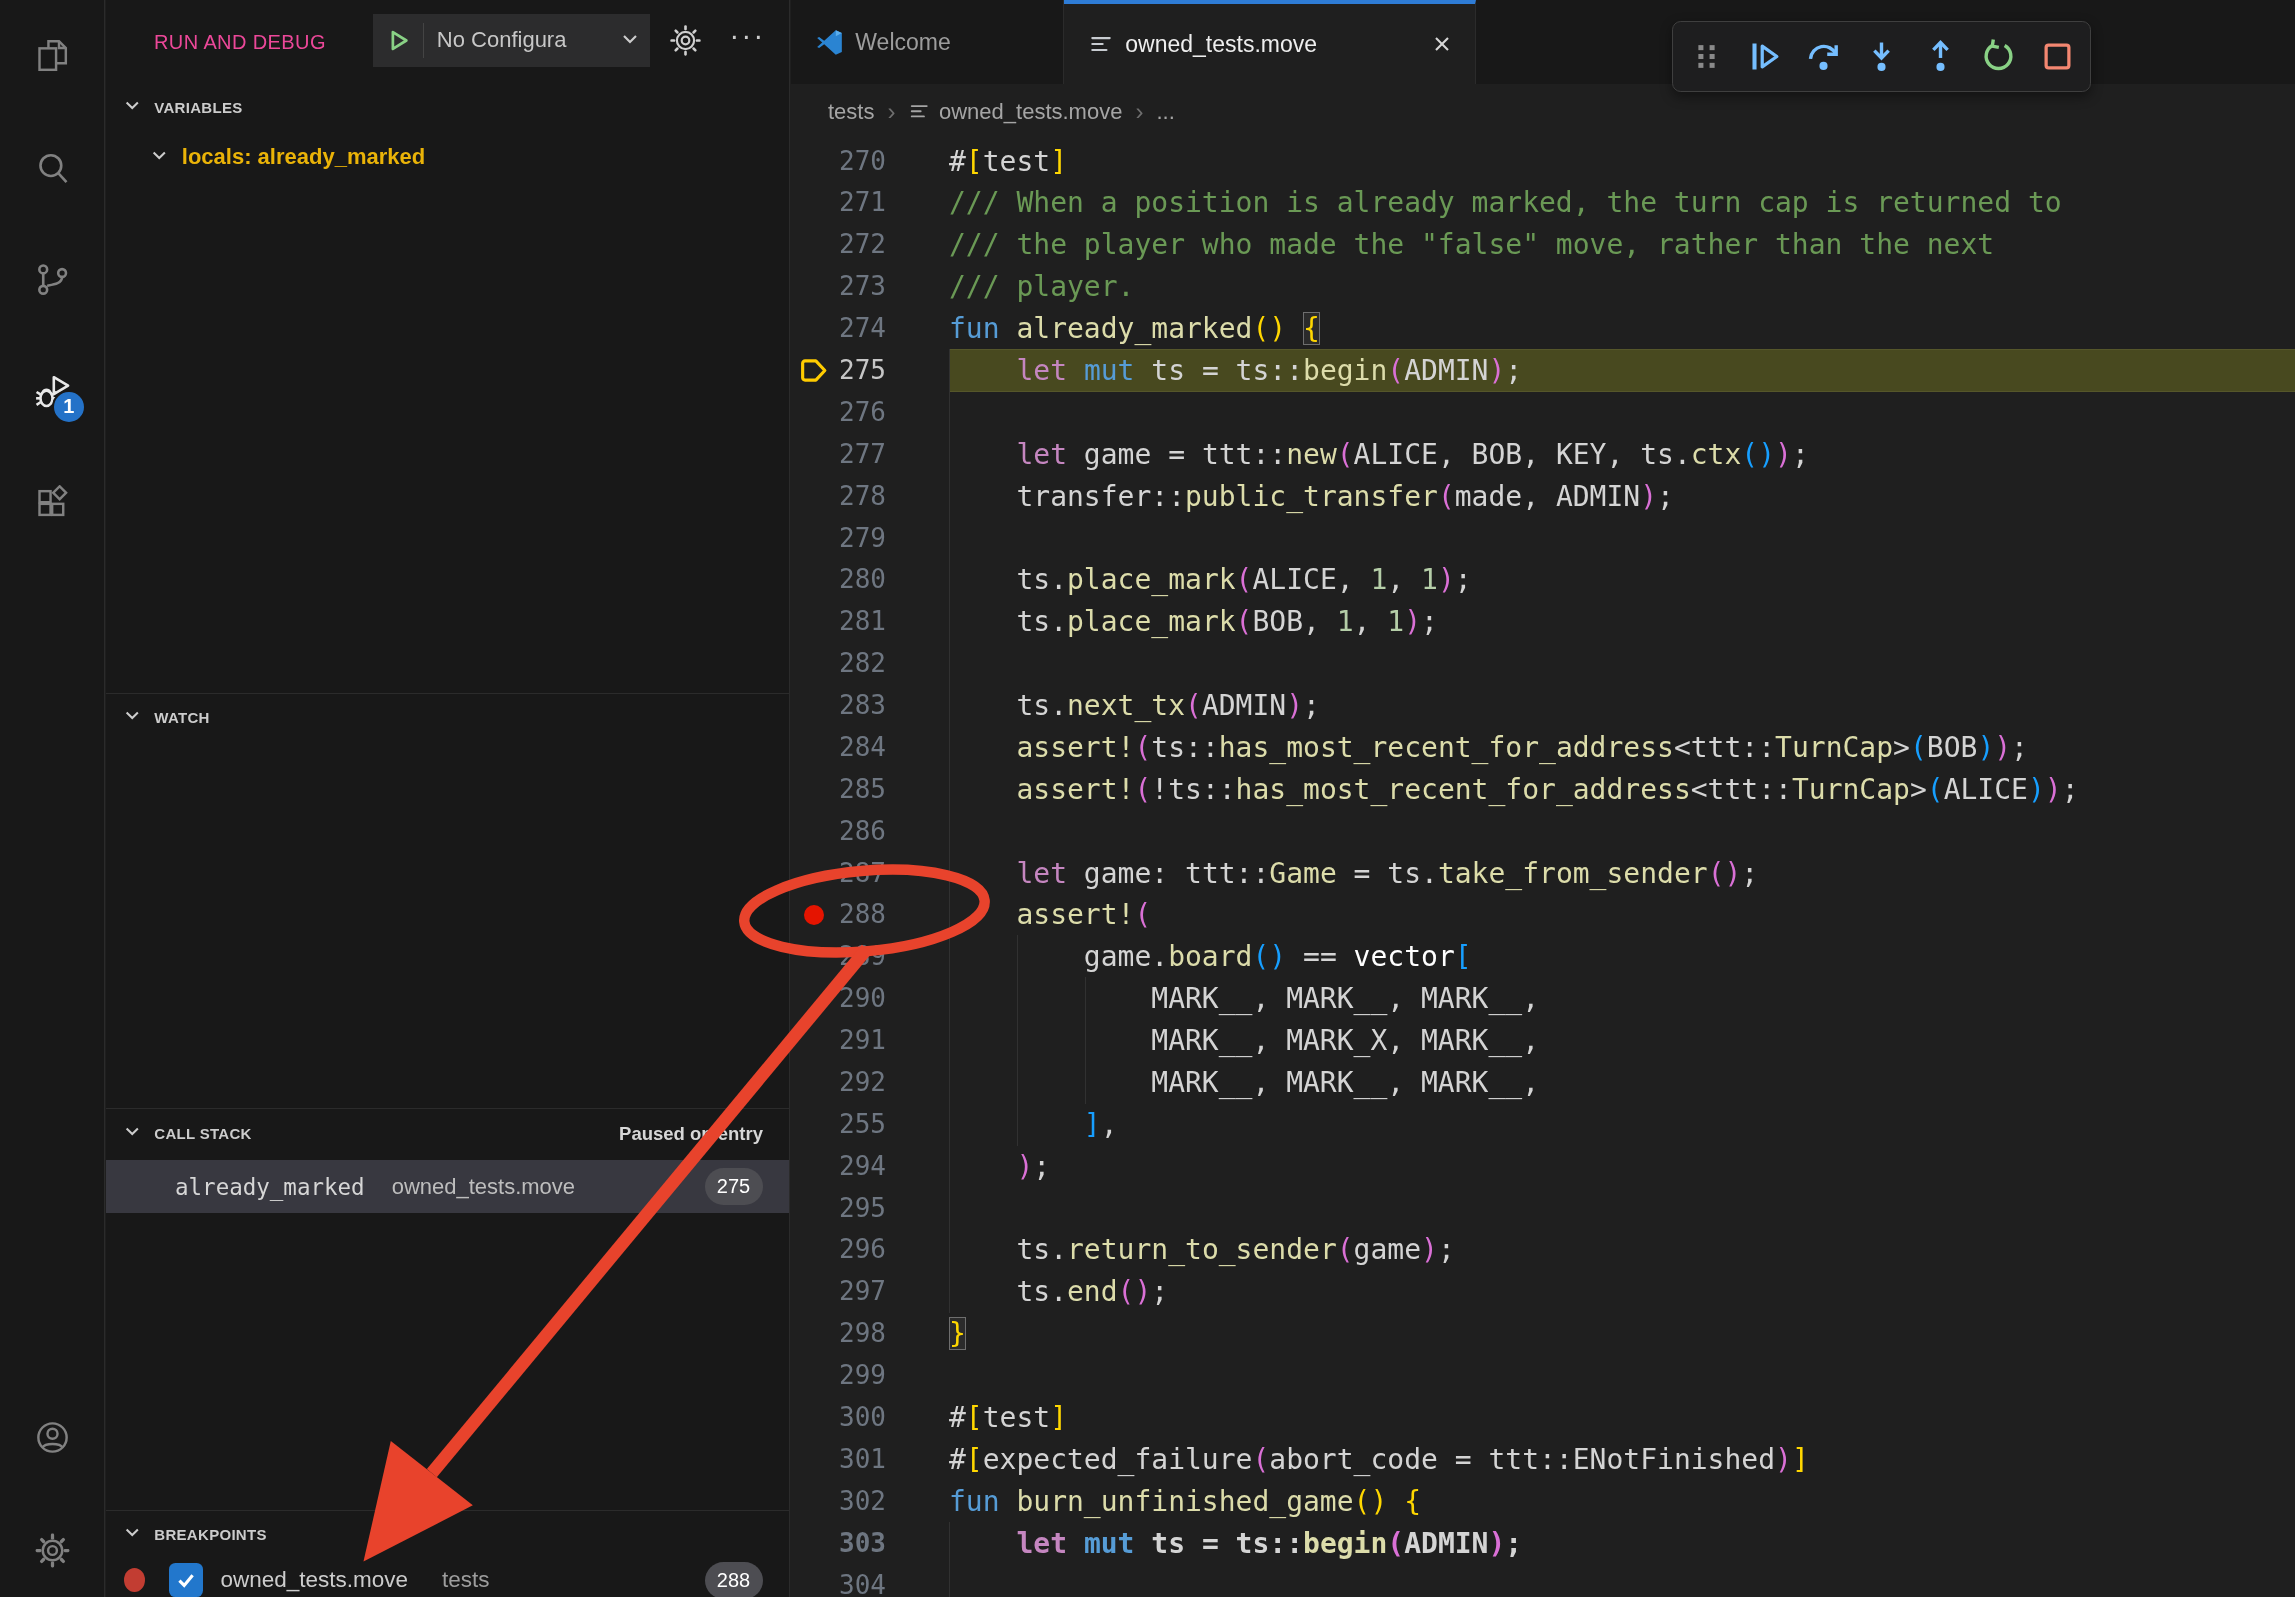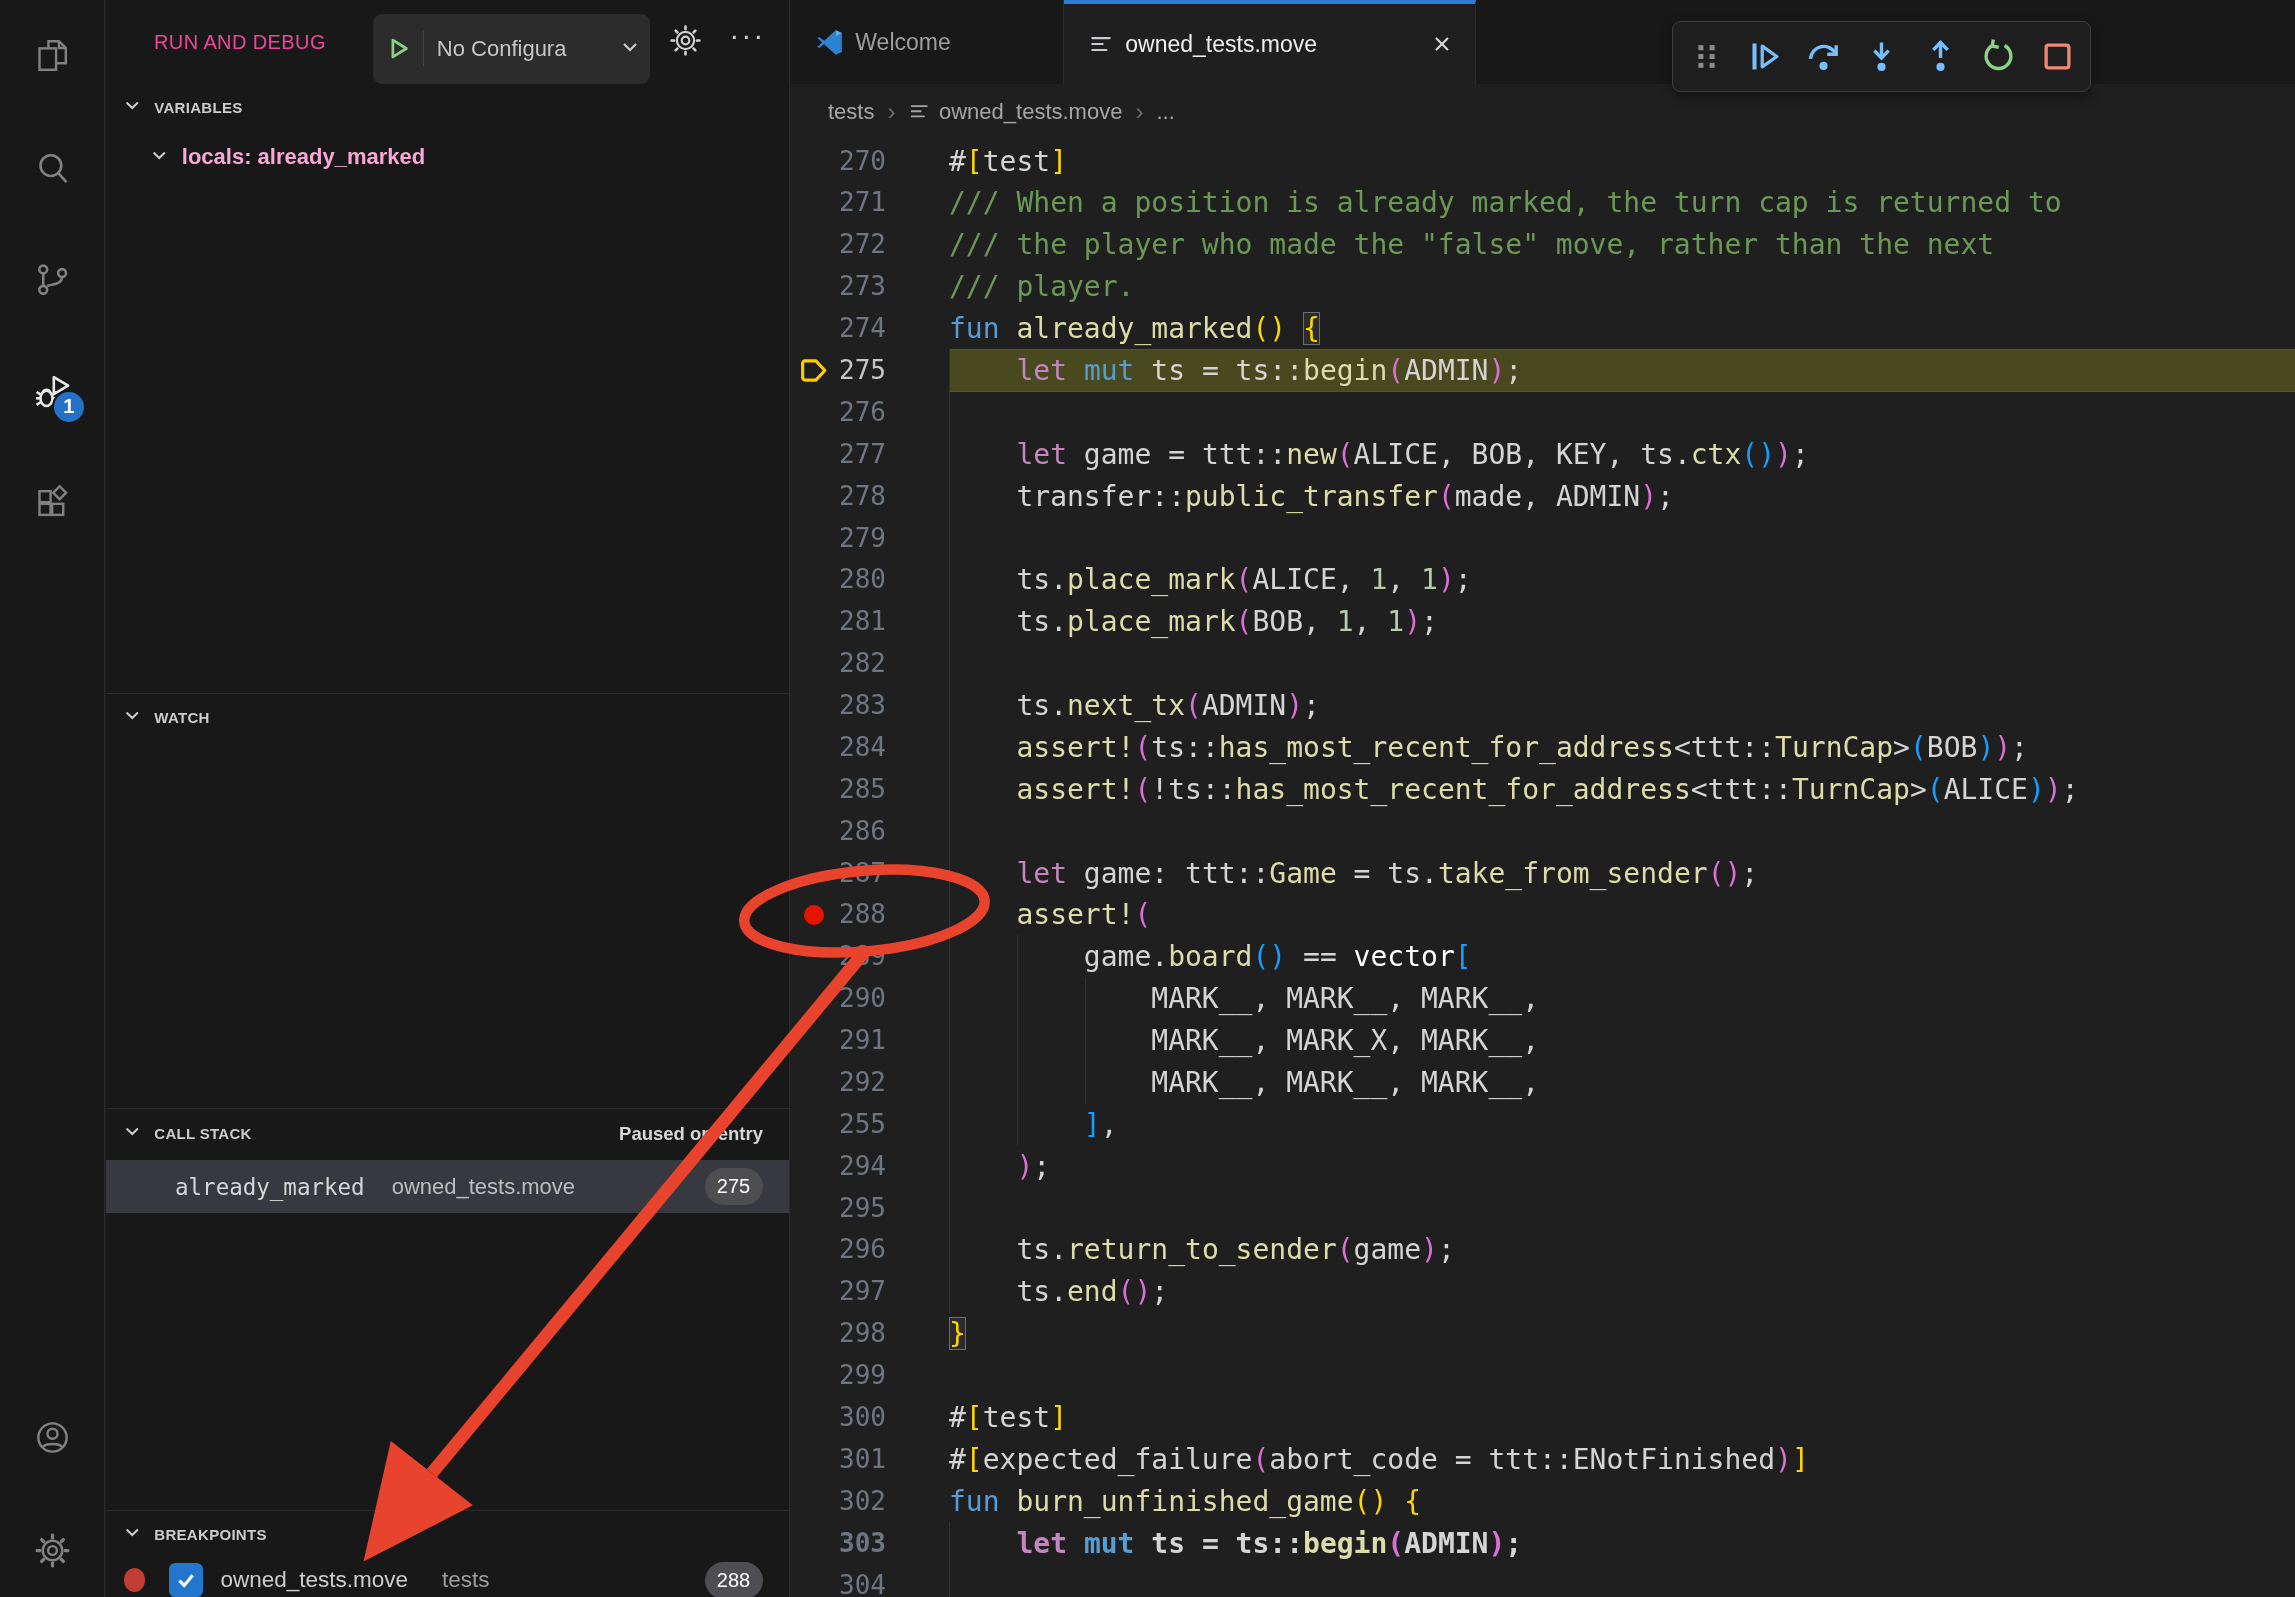--- a/index.html
+++ b/index.html
@@ -14,40 +14,40 @@
   .ab-item svg { width:39px; height:39px; }
   .ab-badge { position:absolute; right:19.3px; bottom:11.3px; width:34px; height:34px;
               background:#2472c8; border-radius:50%; color:#fff; font-size:20px; font-weight:700;
               display:flex; align-items:center; justify-content:center; border:2.4px solid #181818; }
 
   
   .sidebar { position:absolute; left:106px; top:0; width:684px; height:1597px;
              background:#181818; border-right:0.8px solid #2b2b2b; z-index:4; }
   .sb-header { position:absolute; left:0; top:0; width:100%; height:84px; }
   .sb-title { position:absolute; left:48px; top:31px; font-size:20px; color:#ec4899; letter-spacing:0.4px; }
-  .run-config { position:absolute; left:267px; top:13.7px; width:277px; height:70px;
-                background:#2c2c2d; border-radius:9px; display:flex; align-items:center; }
+  .run-config { position:absolute; left:267px; top:13.7px; width:277px; height:53px;
+                background:#2c2c2d; border-radius:0; display:flex; align-items:center; }
   .run-config .play { width:50px; display:flex; justify-content:center; align-items:center; }
   .run-config .vline { width:0.8px; height:35px; background:#444; }
   .run-config .cfg-label { flex:1; color:#c7c7c7; font-size:22px; padding-left:13px;
                            white-space:nowrap; overflow:hidden; }
   .run-config .chev { margin-right:8px; }
   .sb-gear { position:absolute; left:557px; top:17.7px; width:45px; height:45px;
              display:flex; align-items:center; justify-content:center; }
   .sb-dots { position:absolute; left:616px; top:13px; width:51px; height:48px; color:#cccccc;
              font-size:29px; letter-spacing:2.4px; text-align:center; line-height:45px; }
 
   .sb-sect-head { position:absolute; left:0; width:100%; height:40px; display:flex; align-items:center; }
   .sb-sect-head .chev { margin-left:14.5px; }
   .sb-sect-head .lbl { margin-left:11.3px; font-size:15px; font-weight:700; color:#cccccc; letter-spacing:0.3px; }
   .divider { position:absolute; left:0; width:100%; border-top:0.8px solid #2b2b2b; }
 
   .locals-row { position:absolute; left:0; top:135px; width:100%; height:43px; display:flex; align-items:center; }
   .locals-row .chev { margin-left:42px; }
-  .locals-row .lbl { margin-left:11.3px; font-size:22px; font-weight:700; color:#f9a8d4; }
+  .locals-row .lbl { margin-left:11.3px; font-size:22px; font-weight:700; color:#eab308; }
 
   .cs-status { position:absolute; right:26px; top:1123px; font-size:18.5px; font-weight:600; color:#d7d7d7; }
   .cs-frame { position:absolute; left:0; top:1160px; width:100%; height:53px; background:#383840;
               display:flex; align-items:center; }
   .cs-frame .fname { margin-left:69px; font-family:"DejaVu Sans Mono", monospace; font-size:22.5px; color:#d6d6d6; }
   .cs-frame .ffile { margin-left:27px; font-size:22px; color:#bdbdbd; }
   .badge-pill { margin-left:auto; margin-right:26.5px; min-width:58px; height:37px; background:#4d4d52;
                 border-radius:18.5px; color:#fff; font-size:20px; display:flex; align-items:center;
                 justify-content:center; padding:0 11.3px; }
 

